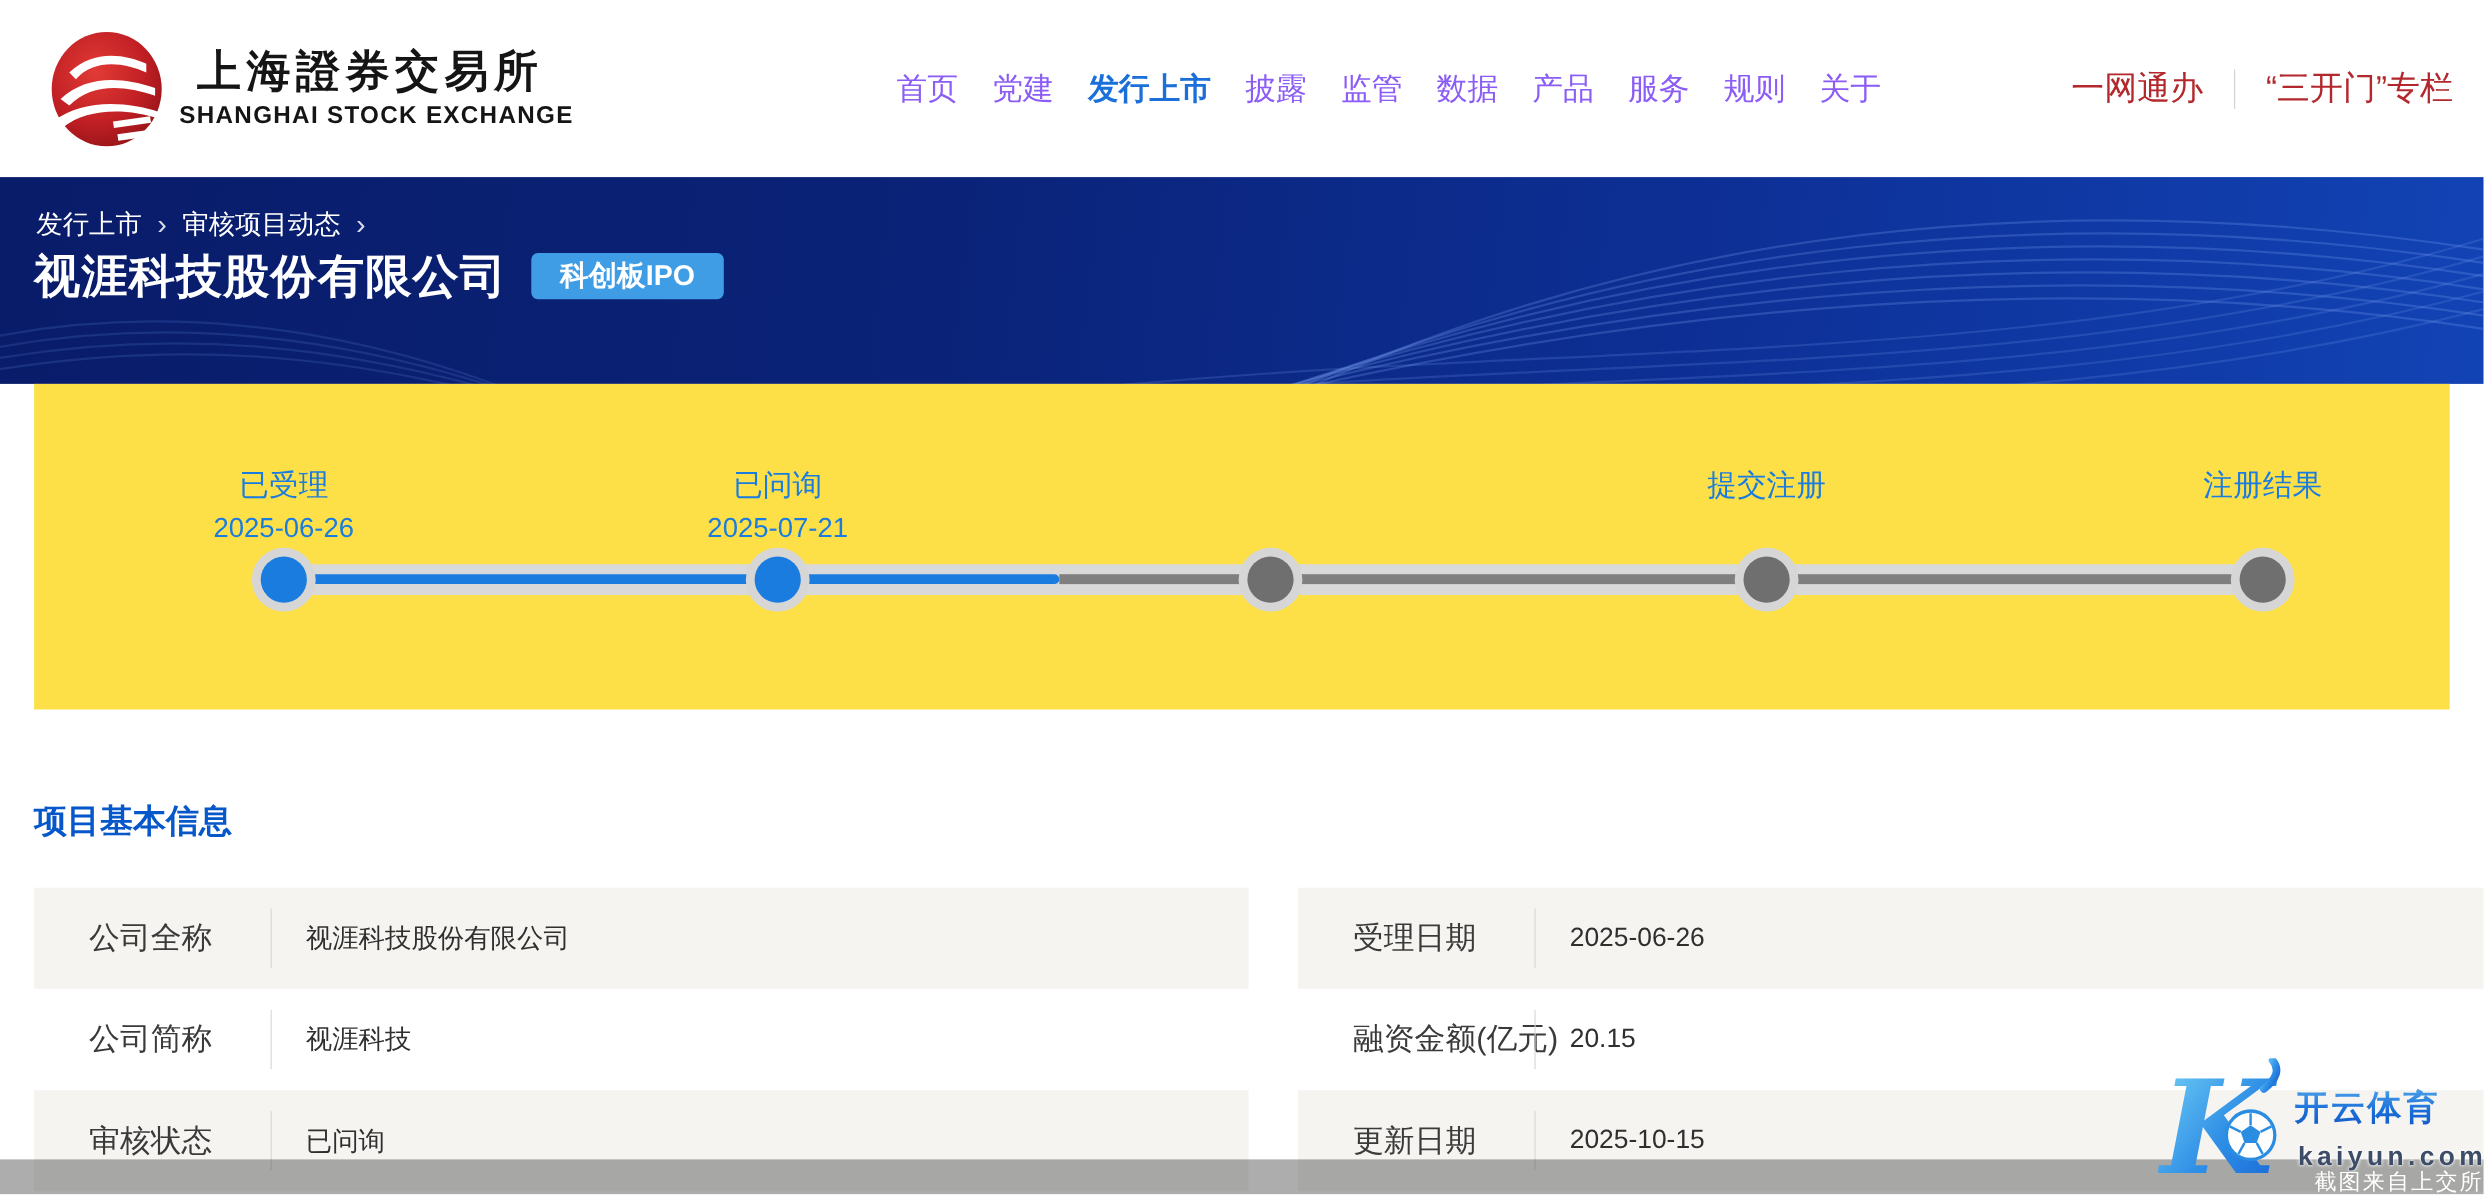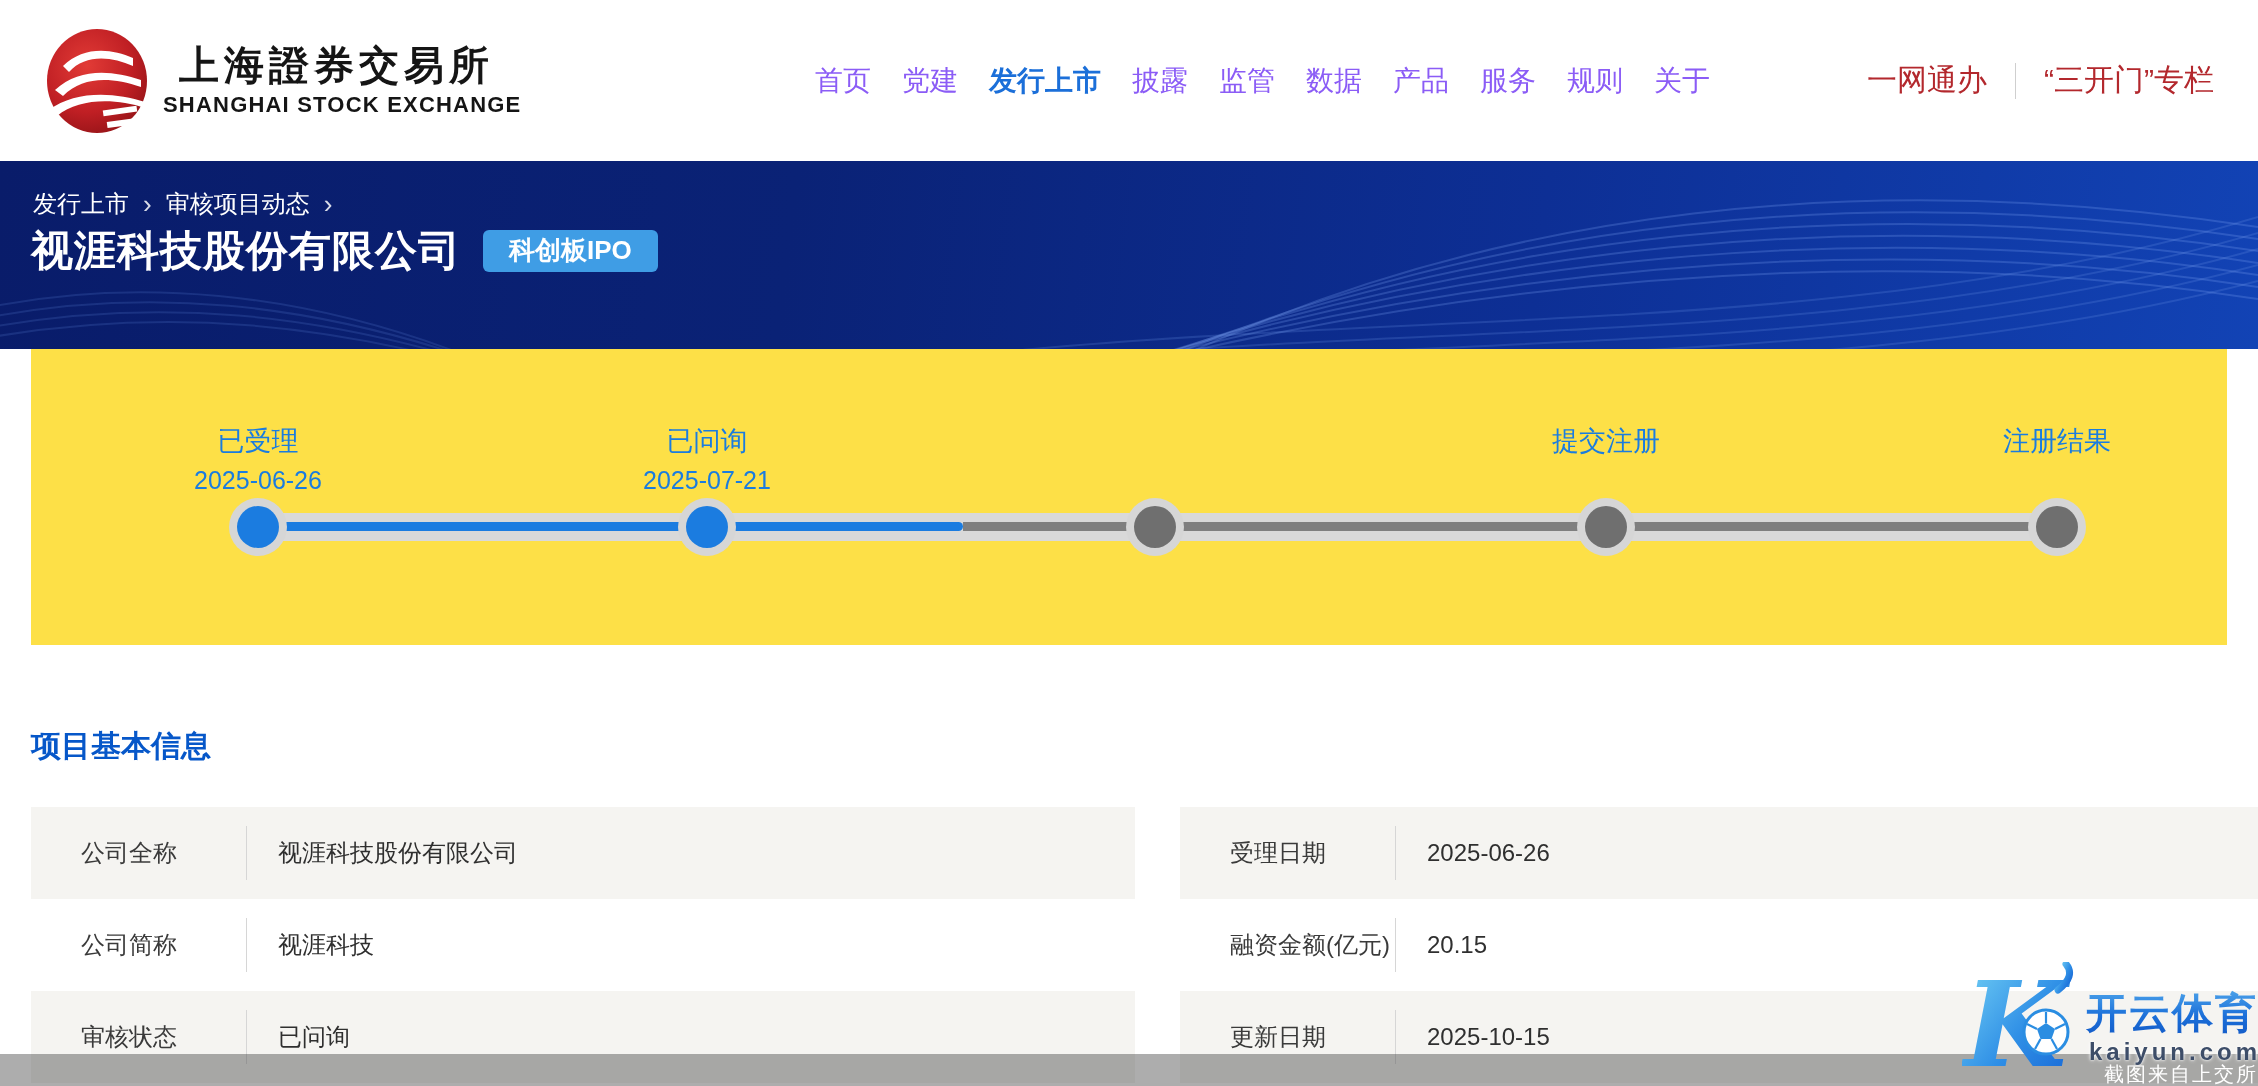--- a/index.html
+++ b/index.html
@@ -11,21 +11,21 @@
   .logo{position:absolute;left:45px;top:28px;display:flex;align-items:center;}
   .logo-mark{width:104px;height:106px;}
   .logo-text{margin-left:14px;}
   .logo-cn{font-family:"DejaVu Serif","Liberation Serif",serif;font-weight:900;font-size:40px;letter-spacing:5px;color:#151515;line-height:1.05;margin-left:16px;}
   .logo-en{font-size:22px;font-weight:700;letter-spacing:1.2px;color:#151515;margin-top:6px;}
 
   .nav{position:absolute;left:815px;top:0;height:161px;display:flex;align-items:center;gap:31px;}
   .nav-item{font-size:28px;color:#8b5cf6;cursor:pointer;white-space:nowrap;}
   .nav-item.active{color:#1b6fd9;font-weight:700;}
 
-  .quick{position:absolute;right:44px;top:0;height:161px;display:flex;align-items:center;gap:28px;}
+  .quick{position:absolute;right:28px;top:0;height:161px;display:flex;align-items:center;gap:28px;}
   .quick a{font-size:30px;color:#b3282d;white-space:nowrap;text-decoration:none;cursor:pointer;}
   .quick .vdiv{width:1px;height:36px;background:#cfcfcf;}
 
   
   .banner{position:absolute;left:0;top:161px;width:2258px;height:188px;
     background:linear-gradient(97deg,#091c6a 0%,#0a2276 35%,#0d2f95 68%,#1243b5 100%);overflow:hidden;}
   .banner-art{position:absolute;left:0;top:0;width:2258px;height:188px;}
   .crumbs{position:absolute;left:33px;top:27px;display:flex;align-items:center;gap:14px;z-index:3;}
   .crumb{font-size:24px;color:#ffffff;cursor:pointer;}
   .crumb-sep{font-size:26px;color:rgba(255,255,255,.85);}
@@ -48,31 +48,31 @@
   .tl-dot::after{content:"";width:42px;height:42px;border-radius:50%;background:#6f6f6f;}
   .tl-dot.done::after{background:#1b7ce0;}
 
   
   .section-title{position:absolute;left:31px;top:726px;font-size:30px;font-weight:700;color:#0657c9;}
   .info-block{position:absolute;top:807px;}
   .info-block.left{left:31px;width:1104px;}
   .info-block.right{left:1180px;width:1078px;}
   .info-row{position:relative;height:92px;display:flex;align-items:center;}
   .info-row.alt{background:#f5f4f1;}
-  .row-label{position:absolute;left:50px;font-size:24px;color:#3a3a3a;white-space:nowrap;}
+  .row-label{position:absolute;left:50px;font-size:28px;color:#3a3a3a;white-space:nowrap;}
   .row-div{position:absolute;left:215px;top:19px;width:1px;height:54px;background:#d6d6d6;}
   .row-value{position:absolute;left:247px;font-size:24px;color:#2f2f2f;white-space:nowrap;}
 
   
   .bottom-strip{position:absolute;left:0;top:1054px;width:2258px;height:32px;background:rgba(74,74,74,.45);z-index:40;}
 
   
   .watermark{position:absolute;left:1962px;top:962px;width:296px;height:124px;z-index:50;cursor:default;}
   .wm-k{position:absolute;left:0;top:0;width:130px;height:124px;}
-  .wm-brand{position:absolute;left:124px;top:24px;font-size:41px;font-weight:700;letter-spacing:2px;
+  .wm-brand{position:absolute;left:124px;top:24px;font-size:31px;font-weight:700;letter-spacing:2px;
     background:linear-gradient(180deg,#53aaec 0%,#1b6fd9 55%,#1257c4 100%);
     -webkit-background-clip:text;background-clip:text;color:#1b6fd9;-webkit-text-fill-color:transparent;}
   .wm-domain{position:absolute;left:127px;top:76px;font-size:24px;font-weight:700;letter-spacing:4px;color:#3d4d68;
     text-shadow:0 0 2px #fff,0 0 4px #fff;}
   .wm-caption{position:absolute;left:142px;top:99px;font-size:20px;color:#ffffff;letter-spacing:2px;white-space:nowrap;}
 </style>
 </head>
 <body>
 
 <div id="screen">

